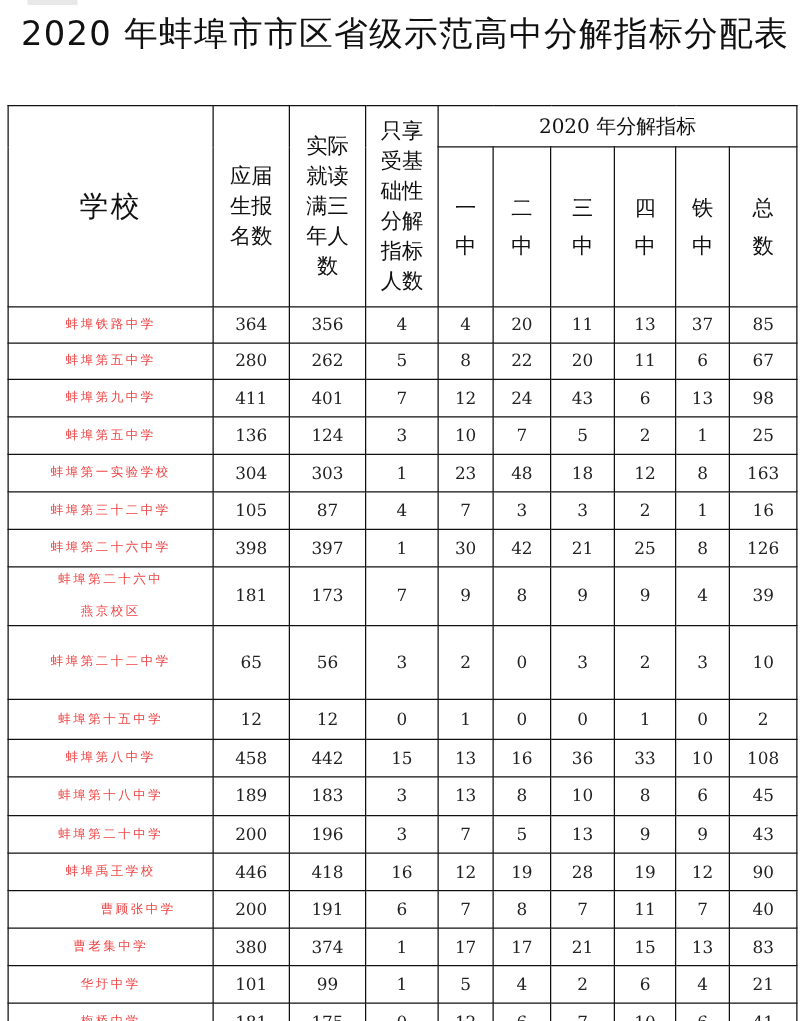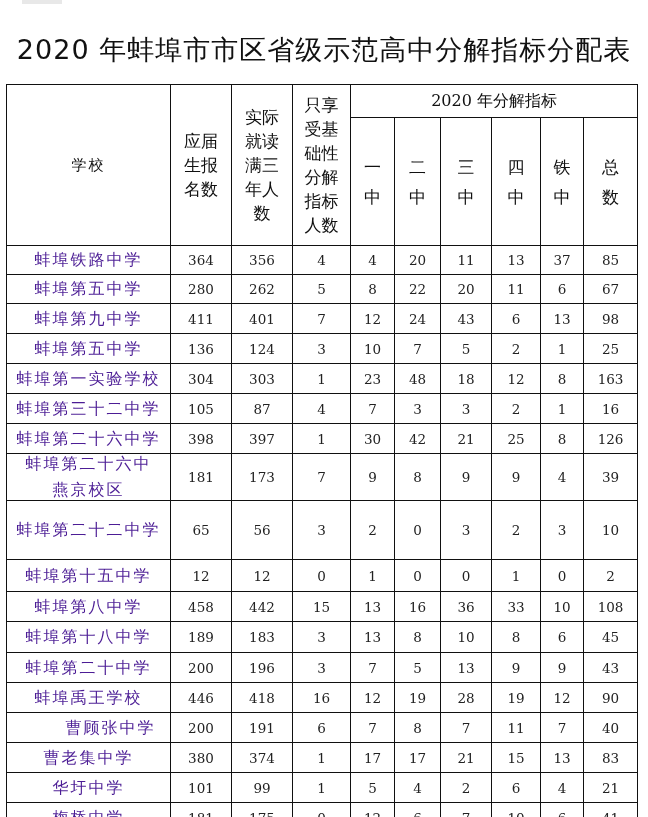--- a/index.html
+++ b/index.html
@@ -1,33 +1,33 @@
 <!DOCTYPE html>
 <html><head>
 <meta charset="utf-8">
 <style>
   html, body { margin: 0; padding: 0; background: #ffffff; }
   body { width: 648px; height: 817px; position: relative; overflow: hidden;
          font-family: "DejaVu Serif", "Liberation Serif", serif; color: #111; }
   .corner-mark { position: absolute; left: 22px; top: 0px; width: 40px; height: 4px;
                  background: #d8d8d8; opacity: 0.6; }
-  .title { position: absolute; left: 0; top: 32px; width: 648px; text-align: center;
+  .title { position: absolute; left: 0; top: 9px; width: 648px; text-align: center;
            font-family: "DejaVu Sans", "Liberation Sans", sans-serif;
            font-size: 27px; letter-spacing: 1px; color: #111; }
   table.alloc { position: absolute; left: 6px; top: 84px; border-collapse: collapse;
                 table-layout: fixed; width: 631px; }
   table.alloc td, table.alloc th { border: 1.5px solid #111; text-align: center;
                 vertical-align: middle; padding: 0; font-weight: normal; }
-  th.h-school { font-size: 15px; letter-spacing: 2px; }
+  th.h-school { font-size: 23px; letter-spacing: 2px; }
   th.h-vert { font-size: 17px; line-height: 24px; }
   th.h-vert span { display: block; }
   th.h-group { height: 32px; font-size: 16px; font-weight: bold; }
   th.h-sub { font-size: 17px; line-height: 30px; }
   td.school { font-family: "DejaVu Sans", "Liberation Sans", sans-serif;
-              font-size: 16px; letter-spacing: 2px; color: #4c1d95; line-height: 20px; }
+              font-size: 10px; letter-spacing: 2px; color: #ef4444; line-height: 20px; }
   td.num { font-size: 13.5px; color: #222; }
   tr.r td { height: 28px; }
 </style>
 </head>
 <body>
 
 <div class="corner-mark"></div>
 
 <div class="title">2020 年蚌埠市市区省级示范高中分解指标分配表</div>
 

